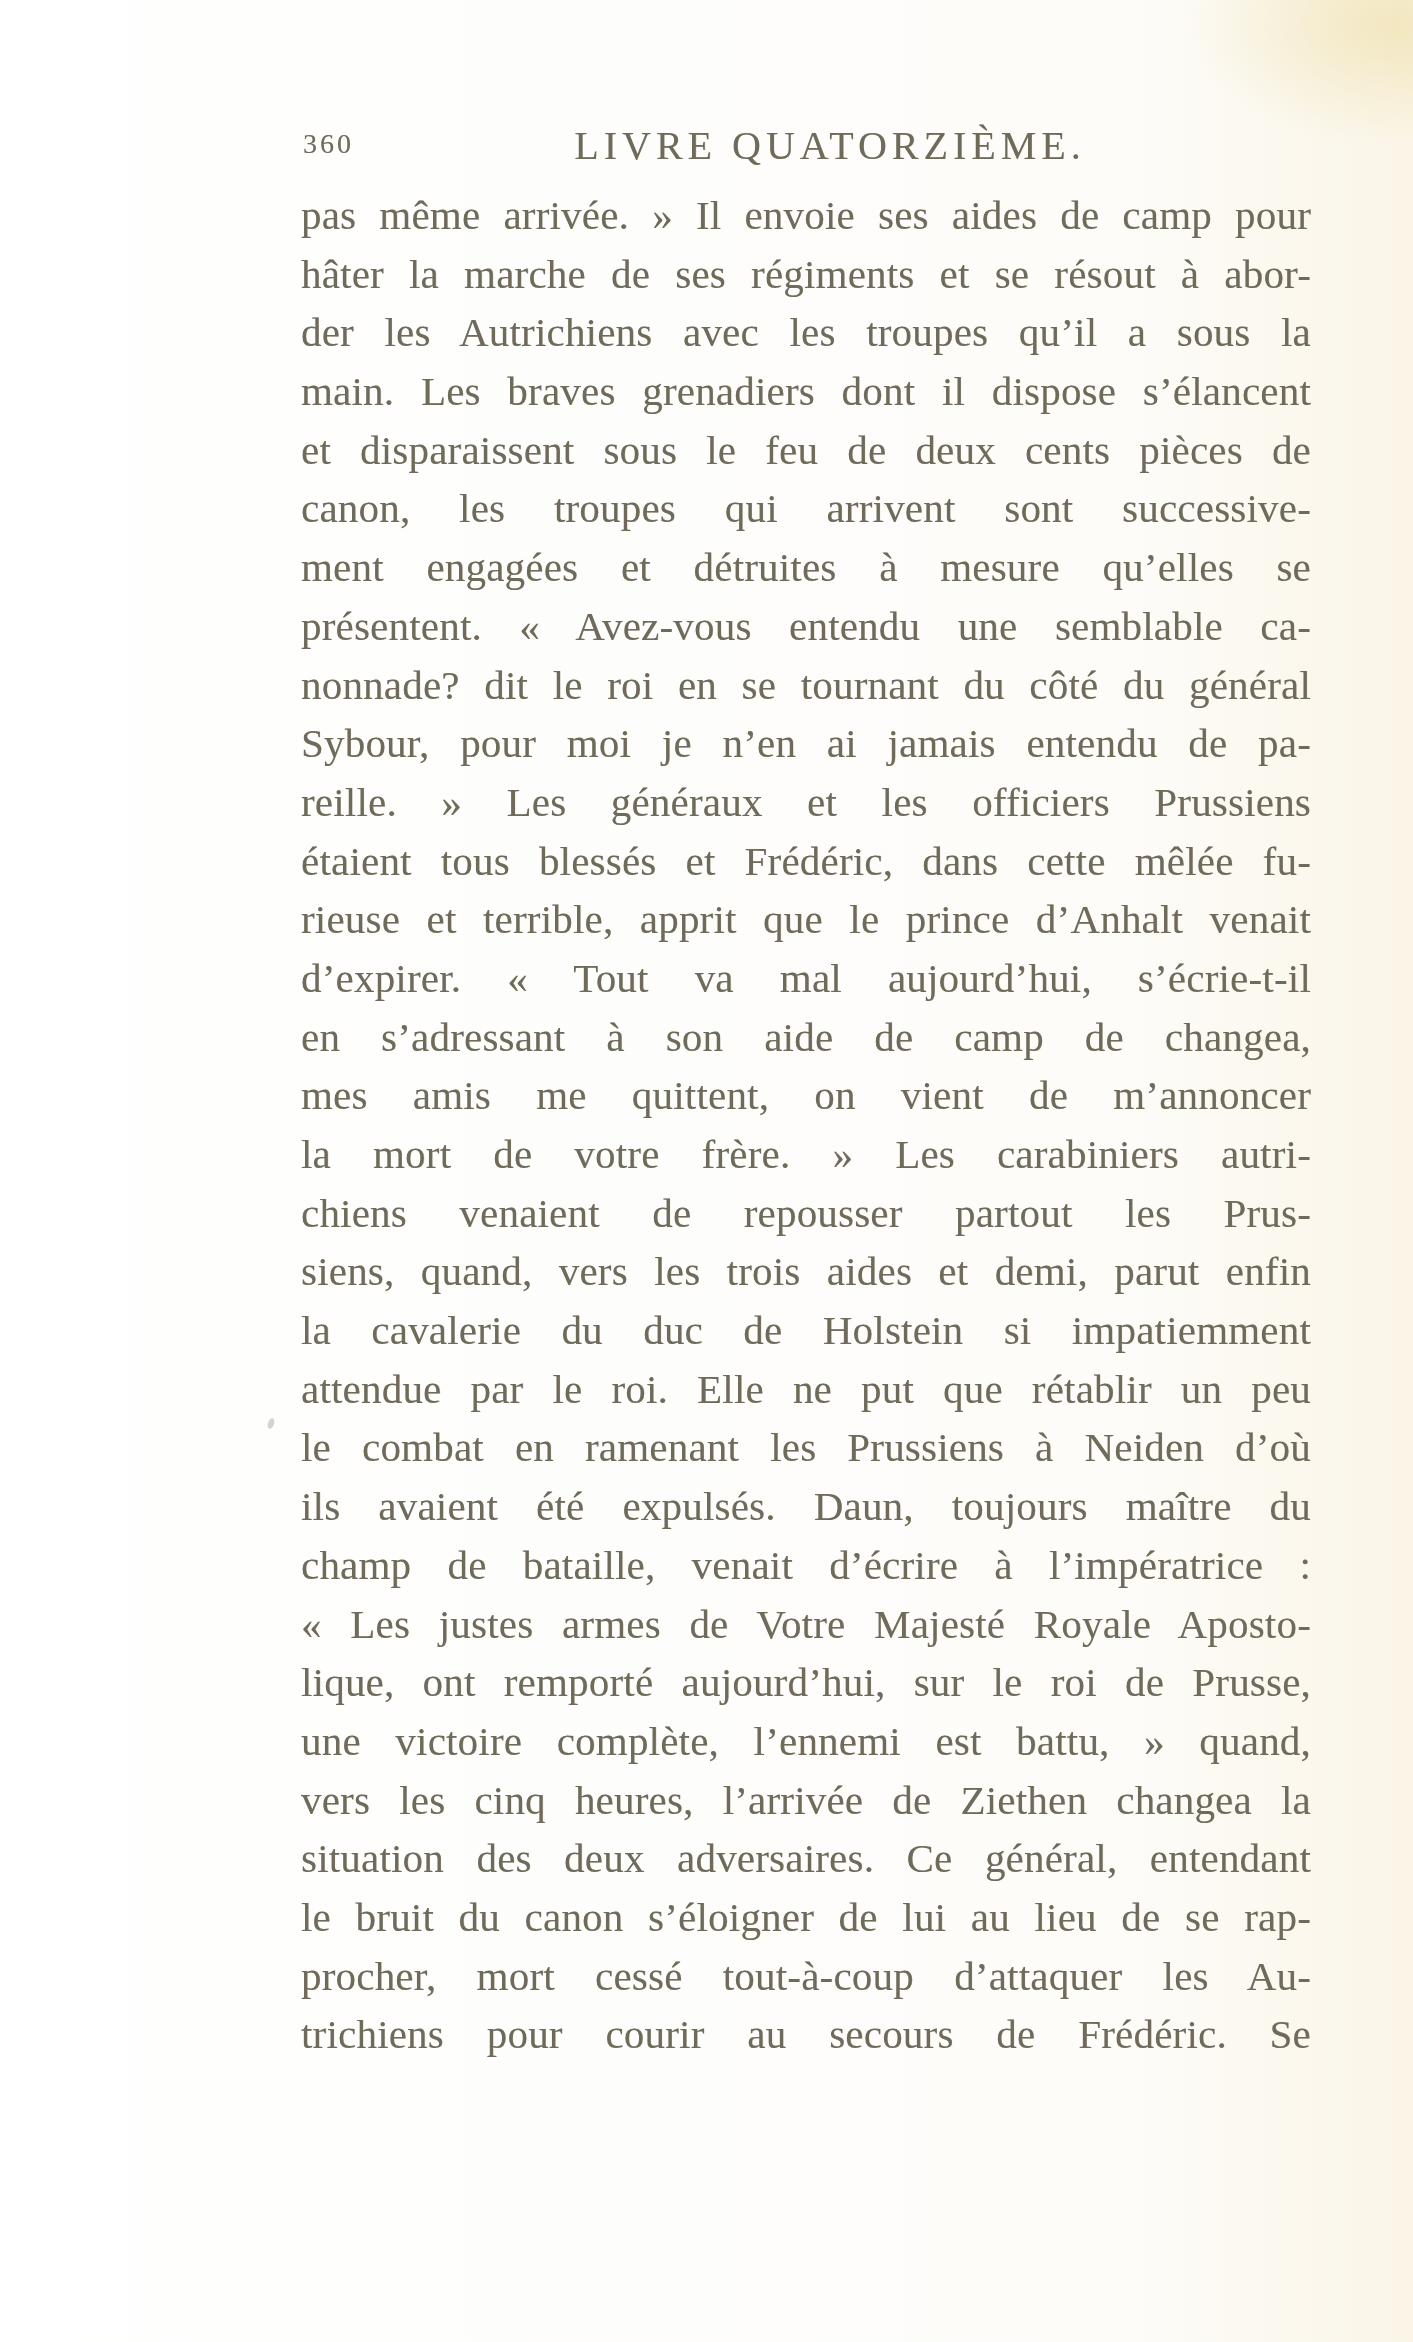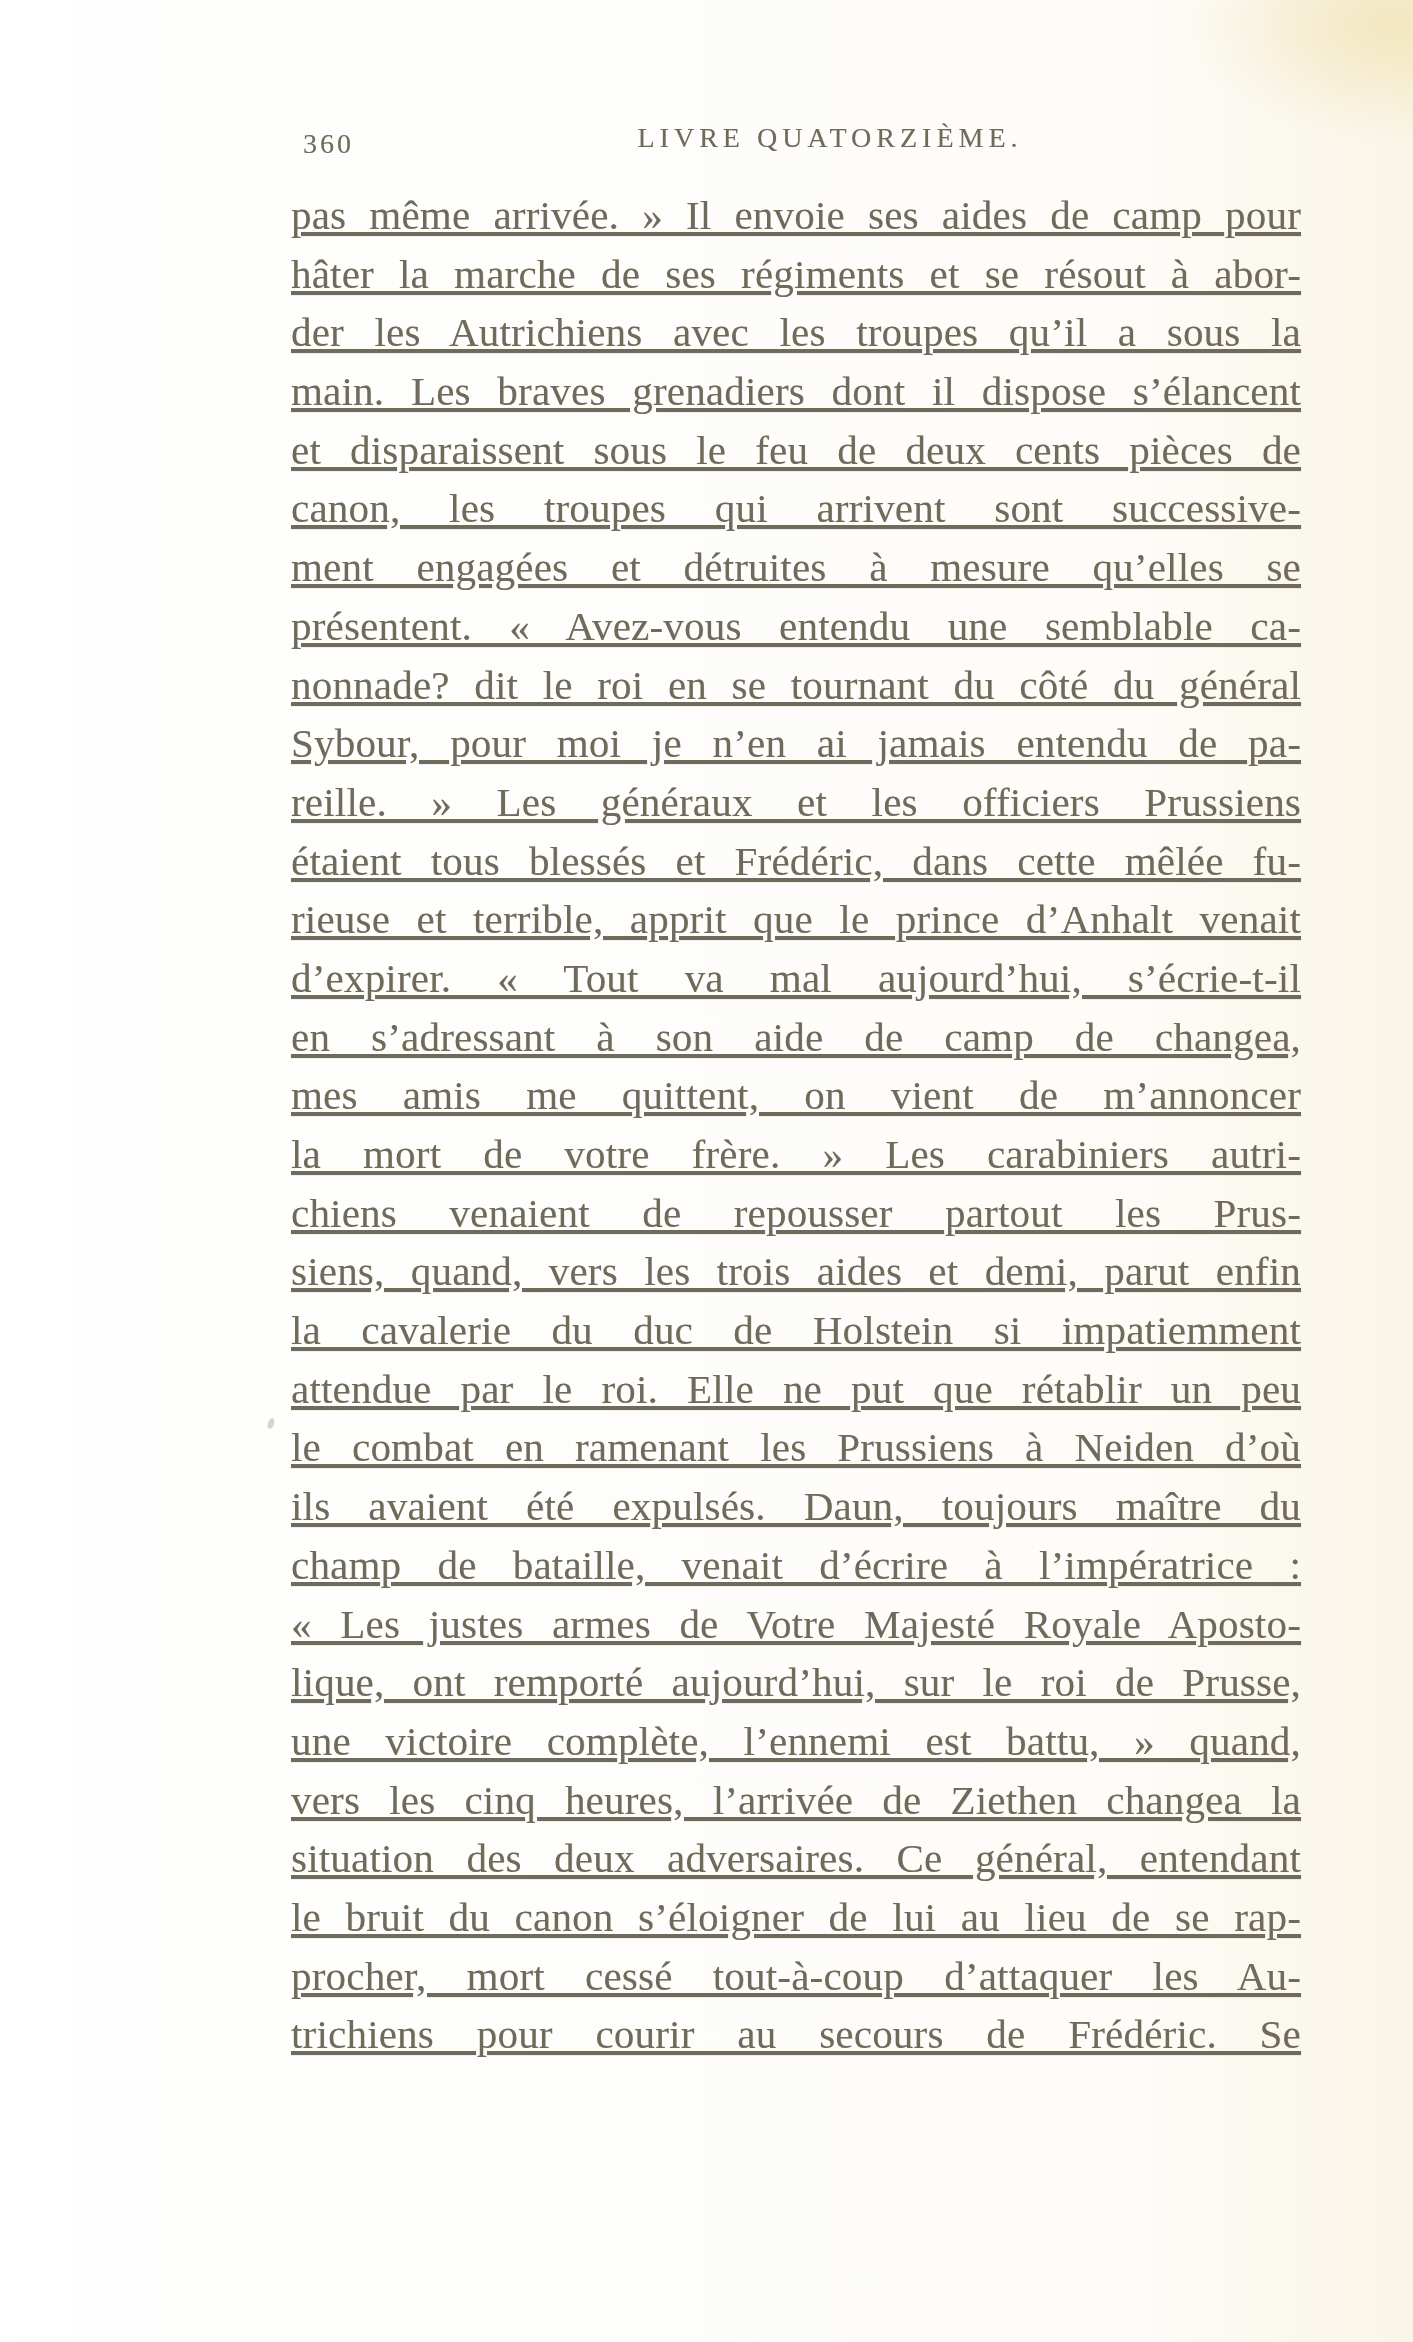--- a/index.html
+++ b/index.html
@@ -21,25 +21,25 @@
     position:absolute;left:295px;top:118px;width:1010px;height:58px;
   }
   .pagenum{
     position:absolute;left:8px;top:10px;
     font-size:28px;letter-spacing:3px;
     text-shadow:0.3px 0.3px 0.5px rgba(110,104,88,0.35);
   }
   .running-title{
     position:absolute;left:30px;right:-30px;top:4px;
     text-align:center;
-    font-size:28px;letter-spacing:5px;
+    font-size:40px;letter-spacing:5px;
     text-shadow:0.3px 0.3px 0.5px rgba(110,104,88,0.35);
   }
   .text-block{
-    position:absolute;left:291px;top:186px;width:1010px;text-decoration:underline;
+    position:absolute;left:301px;top:186px;width:1010px;
   }
   .line{
     font-size:41px;
     line-height:58.7px;
     height:58.7px;
     text-align:justify;
     text-align-last:justify;
     -moz-text-align-last:justify;
     letter-spacing:0.2px;
     white-space:normal;

